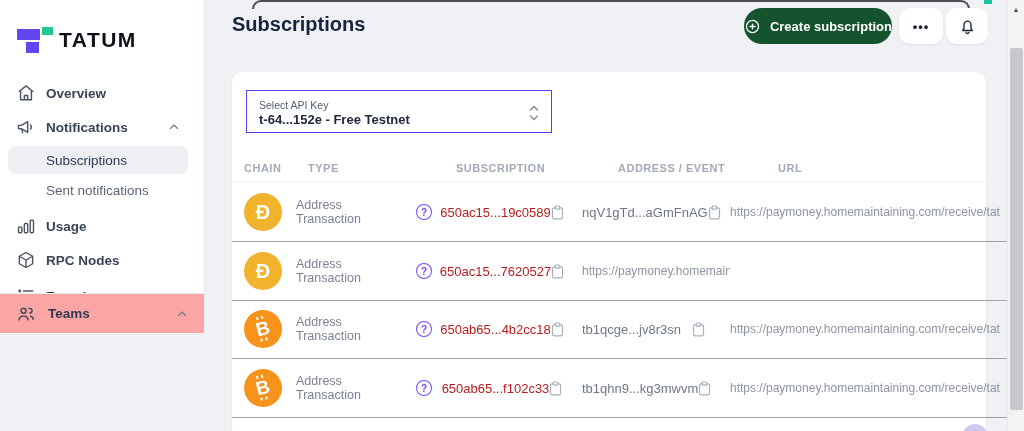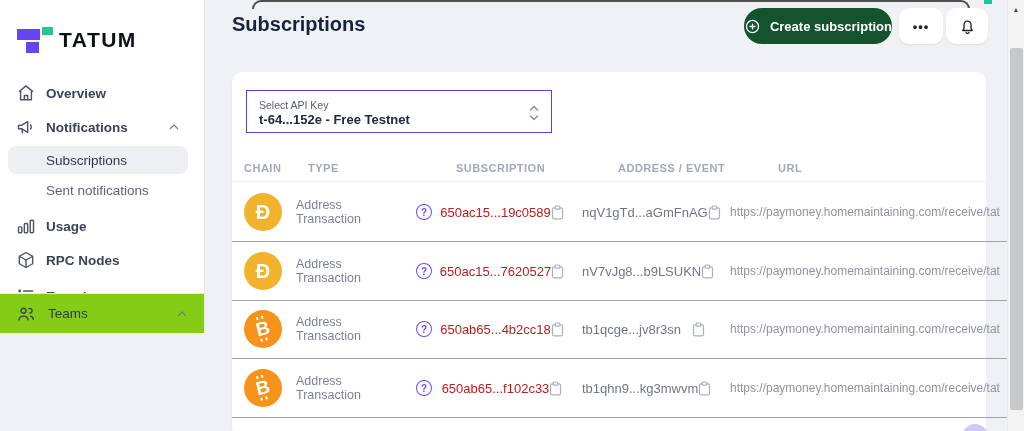--- a/index.html
+++ b/index.html
@@ -17,23 +17,23 @@
   .logo-mark .b2 { position:absolute; left:26px; top:1px;  width:11px; height:8px;  background:#21c795; }
   .logo-mark .b3 { position:absolute; left:10px; top:16px; width:13px; height:11px; background:#6345f2; }
   .logo-text { font-size:21px; font-weight:700; color:#0d1117; letter-spacing:1.5px; }
   .nav { position:absolute; left:8px; right:16px; top:78px; }
   .nav-item { height:30px; display:flex; align-items:center; gap:10px; padding:0 8px; border-radius:8px;
               color:#3a4457; font-size:13.5px; font-weight:700; margin-bottom:4px; cursor:pointer; }
   .nav-item .icn { width:20px; height:20px; color:#4b5565; flex:0 0 20px; }
   .nav-child { padding-left:38px; font-weight:400; height:28px; color:#5d6678; margin-bottom:2px; }
   .nav-item.active { background:#edeff3; color:#2e3850; }
   .chev { margin-left:auto; color:#6f7787; width:12px; height:12px; }
-  .side-footer { position:absolute; left:0; bottom:0; width:204px; height:40px; background:#84cc16;
+  .side-footer { position:absolute; left:0; bottom:0; width:204px; height:40px; background:#fca5a5;
                  border-top:1px solid #e7e9ee; display:flex; align-items:center; gap:12px; padding:0 16px;
-                 color:#2f3950; font-size:13.5px; font-weight:400; }
+                 color:#2f3950; font-size:13.5px; font-weight:700; }
   .side-footer .icn { width:20px; height:20px; color:#3c4657; }
   
   .chrome-line { position:absolute; left:252px; top:0; width:718px; height:9px;
                  border:2px solid #4f4f4f; border-bottom:none; border-radius:9px 9px 0 0; }
   .teal-mark { position:absolute; left:984px; top:0; width:8px; height:4px; background:#17c7a0; }
   
   .page-title { position:absolute; left:232px; top:13px; font-size:20px; font-weight:700; color:#16233f; }
   .create-btn { position:absolute; left:744px; top:8px; width:148px; height:36px; border:none; cursor:pointer;
                 background:#14532d; border-radius:18px; color:#fff; font-size:13px; font-weight:700;
                 display:flex; align-items:center; justify-content:space-between; gap:8px; font-family:inherit; }
@@ -266,29 +266,20 @@
     </span>
     <span class="cell-sub">
       <span>650ac15...7620527</span>
       <span class="copy-icon">
           <svg viewBox="0 0 13 15" fill="none" stroke="currentColor" stroke-width="1.2">
             <rect x="1.5" y="2.8" width="10" height="11" rx="1.5"></rect>
             <rect x="4.2" y="1" width="4.6" height="3.2" rx="1" fill="#fff"></rect>
           </svg>
         </span>
     </span>
-    <span class="cell-addr">
-      <span>nV7vJg8...b9LSUKN</span>
-      <span class="copy-icon">
-          <svg viewBox="0 0 13 15" fill="none" stroke="currentColor" stroke-width="1.2">
-            <rect x="1.5" y="2.8" width="10" height="11" rx="1.5"></rect>
-            <rect x="4.2" y="1" width="4.6" height="3.2" rx="1" fill="#fff"></rect>
-          </svg>
-        </span>
-    </span>
     <span class="cell-url">https://paymoney.homemaintaining.com/receive/tat</span>
   </div>
 
   <div class="row r2 grid-cols">
     <span class="coin" style="background: rgb(247, 147, 26);">
         <span class="btc-glyph">B</span>
       </span>
     <span class="cell-type">
       <span>Address Transaction</span>
       <span class="help-icon"></span>

